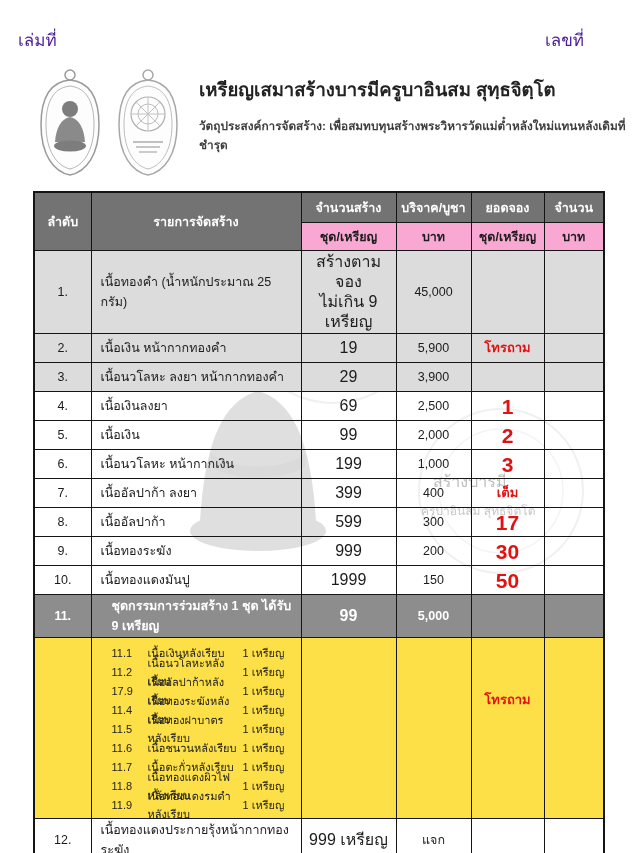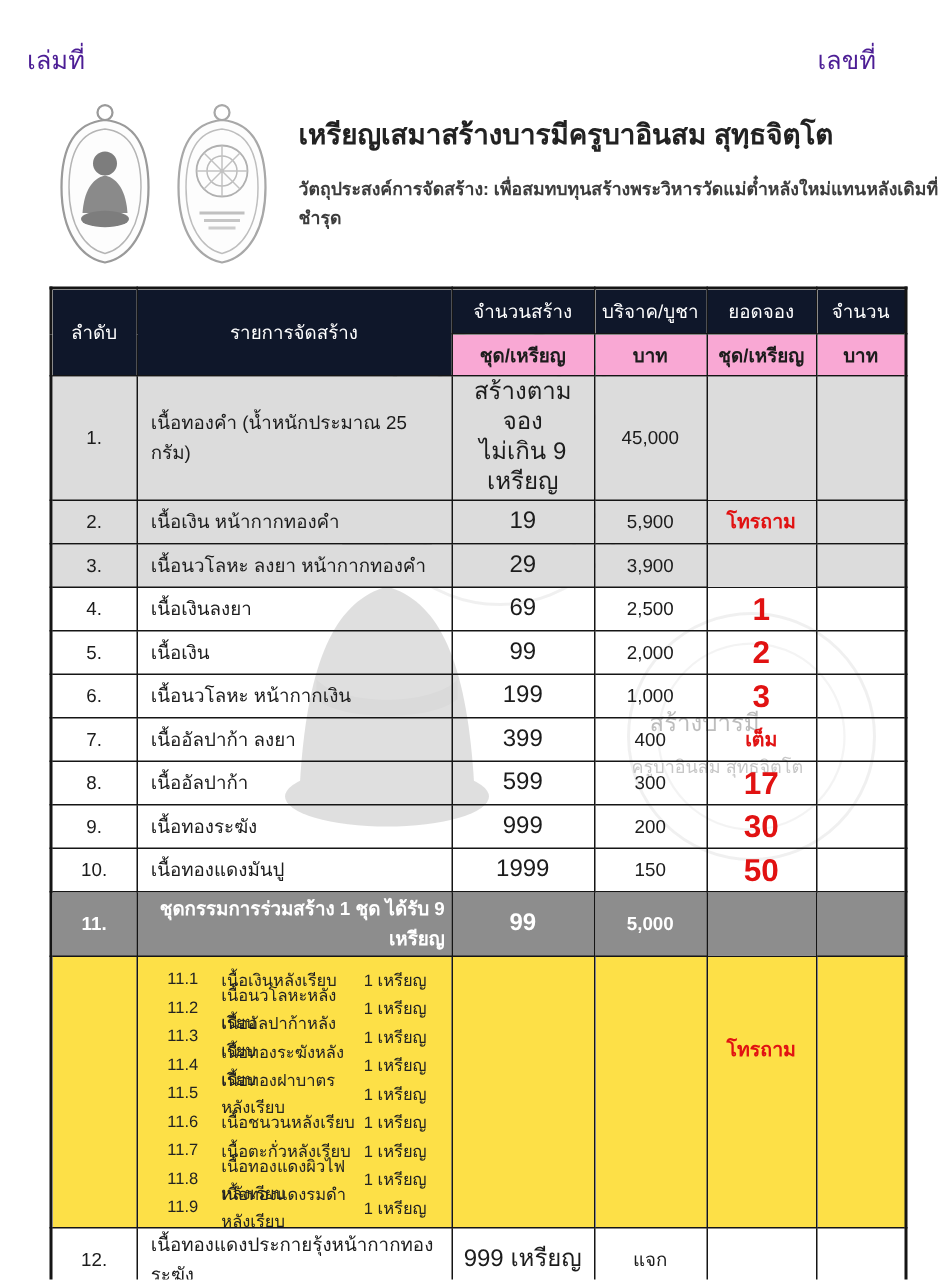--- a/index.html
+++ b/index.html
@@ -14,31 +14,31 @@
   .header-text { margin-left:14px; padding-top:8px; }
   .title { font-size:18.5px; font-weight:bold; color:#222; }
   .subtitle { font-size:18px; font-weight:bold; color:#222; margin-top:9px; }
   .purpose { font-size:11.8px; font-weight:bold; color:#3d3d3d; margin-top:12px; }
 
   .table-wrap { position:relative; margin:12px 0 0 33px; width:570px; }
   .watermark { position:absolute; left:0; top:0; z-index:0; pointer-events:none; }
 
   table { position:relative; z-index:1; width:570px; table-layout:fixed; border-collapse:collapse; border:2.5px solid #151515; }
   th, td { border:1.6px solid #151515; font-size:12.5px; padding:1px 4px; text-align:center; vertical-align:middle; overflow:hidden; }
-  thead th.dark  { background:#0f172a; color:#ffffff; font-weight:normal; height:27px; font-size:12.5px; }
+  thead th.dark  { background:#737373; color:#ffffff; font-weight:bold; height:27px; font-size:12.5px; }
   thead th.light { background:#f9a8d4; color:#1c1c1c; font-weight:bold; height:25px; font-size:12.5px; }
 
   tr.row-gray  td { background:#dcdcdc; }
   tr.row-white td { background:transparent; }
   tr.row-item  td { height:26px; }
   tr.row-tall  td { height:46px; }
   td.c-item { text-align:left; padding-left:9px; }
   td.c-qty  { white-space:pre-line; font-size:16px; line-height:1.25; }
   tr.row-band td { background:#8d8d8d; color:#ffffff; font-weight:bold; height:27px; }
-  tr.row-band td.c-item { padding-left:9px;text-align:right; }
+  tr.row-band td.c-item { padding-left:20px; }
   tr.row-sub td { background:#fde047; vertical-align:top; }
   td.c-subitems { padding:5px 2px 4px 2px; }
   .subline { display:flex; align-items:center; font-size:11px; height:19px; padding-left:18px; color:#222; }
   .sub-no   { width:36px; text-align:left; flex:none; }
   .sub-name { flex:1; text-align:left; }
   .sub-qty  { width:56px; text-align:left; flex:none; }
   td.c-res { position:relative; }
   .red { color:#e11212; font-weight:bold; line-height:1; }
   .red-num  { font-size:21px; }
   .red-word { font-size:13px; }
@@ -222,21 +222,21 @@
               <span class="sub-no">11.1</span>
               <span class="sub-name">เนื้อเงินหลังเรียบ</span>
               <span class="sub-qty">1 เหรียญ</span>
             </div>
             <div class="subline">
               <span class="sub-no">11.2</span>
               <span class="sub-name">เนื้อนวโลหะหลังเรียบ</span>
               <span class="sub-qty">1 เหรียญ</span>
             </div>
             <div class="subline">
-              <span class="sub-no">11.3</span>
+              <span class="sub-no">17.9</span>
               <span class="sub-name">เนื้ออัลปาก้าหลังเรียบ</span>
               <span class="sub-qty">1 เหรียญ</span>
             </div>
             <div class="subline">
               <span class="sub-no">11.4</span>
               <span class="sub-name">เนื้อทองระฆังหลังเรียบ</span>
               <span class="sub-qty">1 เหรียญ</span>
             </div>
             <div class="subline">
               <span class="sub-no">11.5</span>

